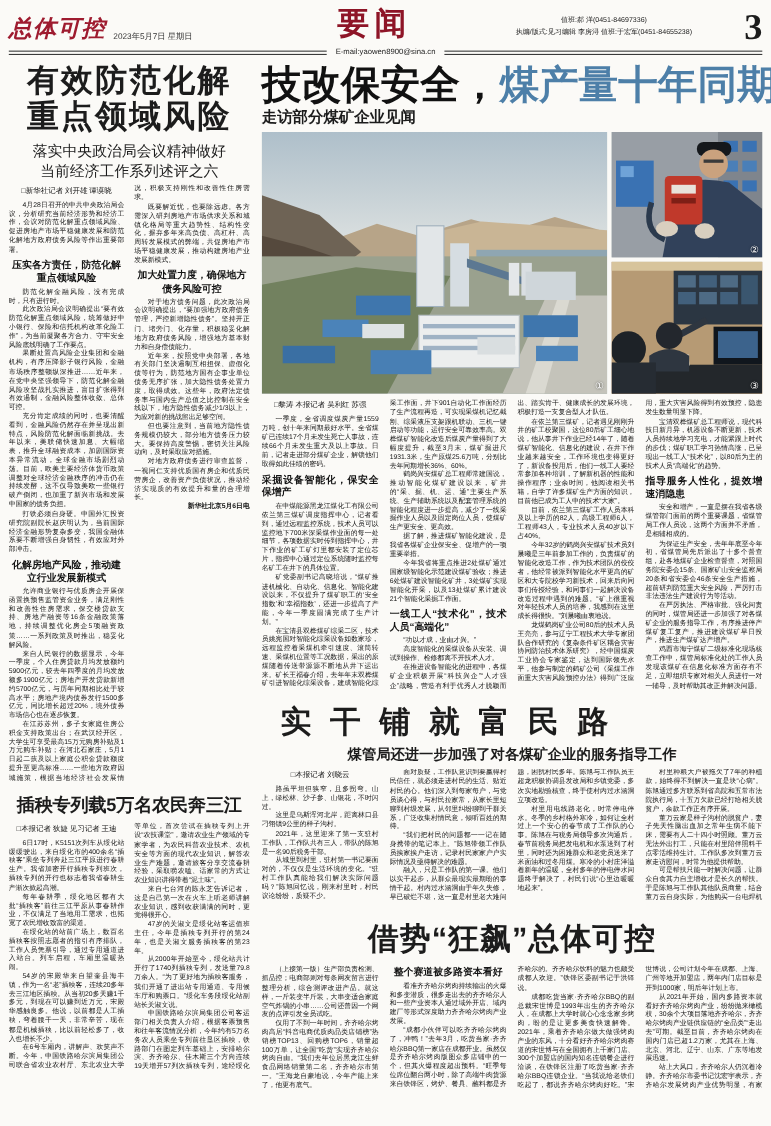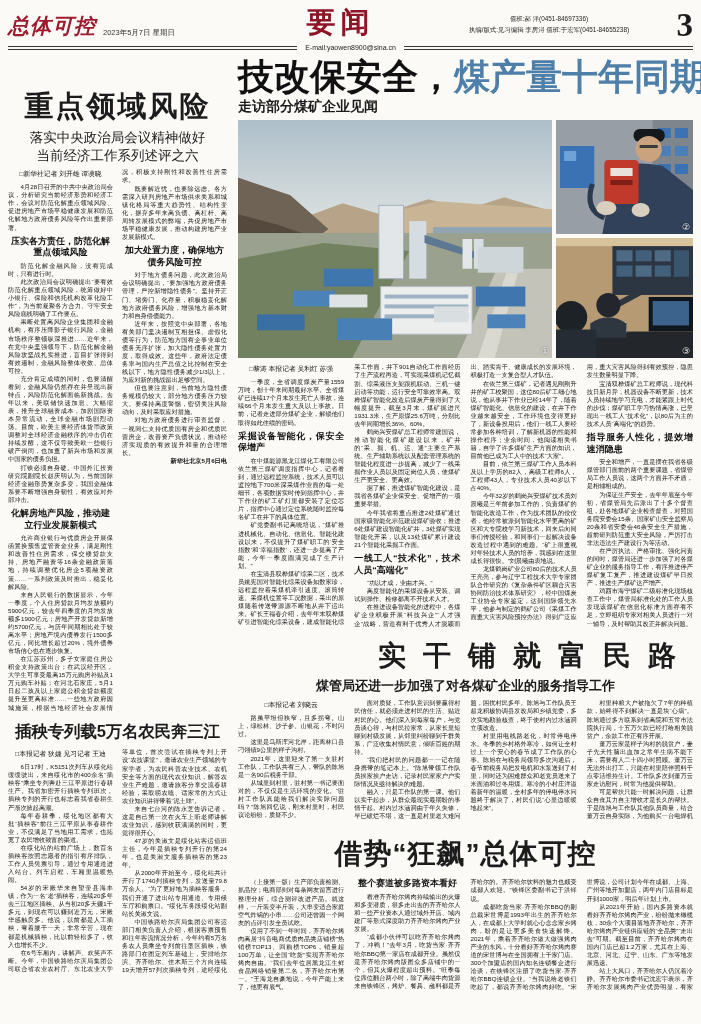--- a/index.html
+++ b/index.html
@@ -73,21 +73,21 @@
   .ph2 { height:114px; background:#9aa0a6; }
   .ph3 { height:120px; background:#b69a74; }
   figure svg { display:block; width:100%; height:100%; }
   .badge {
     position:absolute; right:3px; bottom:2px; color:#fff; font-size:9px;
     text-shadow:0 0 2px rgba(0,0,0,.8); line-height:1;
   }
   .coal-body { height:266px; margin-top:5px; }
 
   
-  .village-title { text-align:right; font-weight:900; font-size:28px; letter-spacing:17px; margin:8px 0 2px; text-indent:17px; }
+  .village-title { text-align:left; font-weight:900; font-size:28px; letter-spacing:17px; margin:8px 0 2px; text-indent:17px; }
   .village-sub { text-align:center; font-weight:700; font-size:13px; margin-bottom:4px; }
   .village-body { height:128px; }
 
   
   .bbq-title { text-align:center; font-weight:900; font-size:28px; letter-spacing:1px; margin:8px 0 5px; }
   .bbq-body { height:118px; }
 </style>
 </head>
 <body>
 
@@ -110,21 +110,21 @@
   <div class="rule-row">
     <div class="rule-seg"></div>
     <div class="email-txt">E-mail:yaowen8900@sina.cn</div>
     <div class="rule-seg"></div>
   </div>
 
   <main class="content">
 
     <aside class="left-col">
       <article>
-        <h2 class="risk-title"><br><span>重点领域风险</span></h2>
+        <h2 class="risk-title"><span>有效防范化解</span><br><span>重点领域风险</span></h2>
         <div class="risk-sub"><span>落实中央政治局会议精神做好</span><br><span>当前经济工作系列述评之六</span></div>
         <div class="risk-body cols2">
             <p class="byl">□新华社记者 刘开雄 谭谟晓</p>
             <p class="bp">4月28日召开的中共中央政治局会议，分析研究当前经济形势和经济工作，会议对防范化解重点领域风险、促进房地产市场平稳健康发展和防范化解地方政府债务风险等作出重要部署。</p>
             <div class="sh">压实各方责任，防范化解重点领域风险</div>
             <p class="bp">防范化解金融风险，没有完成时，只有进行时。</p>
             <p class="bp">此次政治局会议明确提出“要有效防范化解重点领域风险，统筹做好中小银行、保险和信托机构改革化险工作”，为当前凝聚各方合力、守牢安全风险底线明确了工作要点。</p>
             <p class="bp">果断处置高风险企业集团和金融机构，有序压降影子银行风险，金融市场秩序整顿纵深推进……近年来，在党中央坚强领导下，防范化解金融风险攻坚战扎实推进，盲目扩张得到有效遏制，金融风险整体收敛、总体可控。</p>
             <p class="bp">充分肯定成绩的同时，也要清醒看到，金融风险仍然存在并呈现出新特点，风险防范化解面临新挑战。去年以来，美联储快速加息、大幅缩表，推升全球融资成本，加剧国际资本异常流动，全球金融市场剧烈动荡。目前，欧美主要经济体货币政策调整对全球经济金融秩序的冲击仍在持续发酵，这不仅导致美欧一些银行破产倒闭，也加重了新兴市场和发展中国家的债务负担。</p>
             <p class="bp">打铁必须自身硬。中国外汇投资研究院副院长赵庆明认为，当前国际经济金融形势复杂多变，我国金融体系要不断增强自身韧性，有效应对外部冲击。</p>

